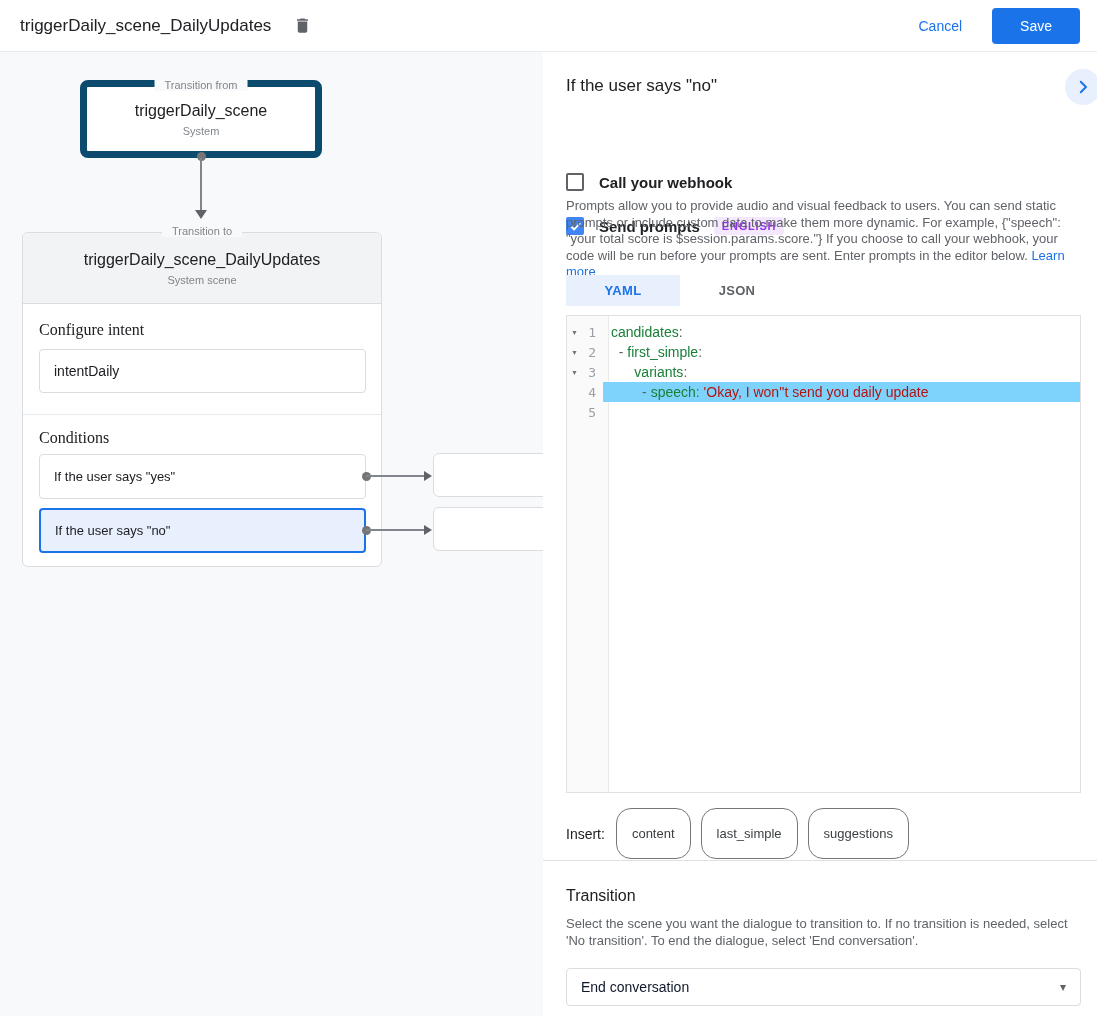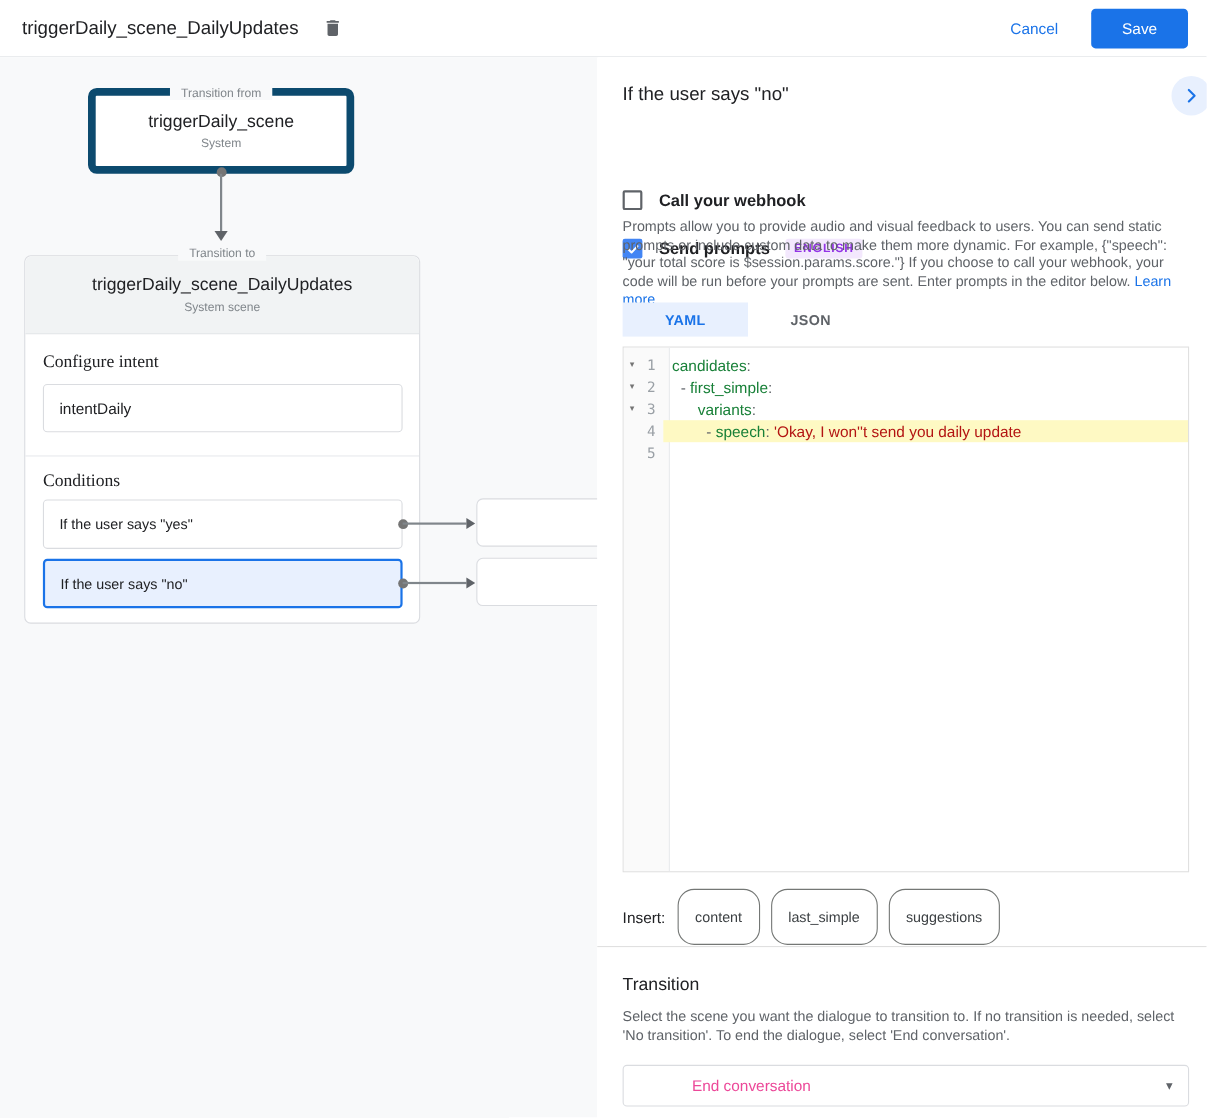--- a/index.html
+++ b/index.html
@@ -84,36 +84,36 @@
     border:1px solid #e0e0e0; background:#fff; overflow:hidden; }
   .gutter-bg { position:absolute; left:0; top:0; width:42px; height:100%; background:#fafafa;
     border-right:1px solid #e8eaed; }
   .elines { position:absolute; left:0; top:0; width:100%; padding-top:6px; }
   .eline { display:flex; height:20px; align-items:center; }
   .fold { width:15px; text-align:center; font-size:7px; color:#757575; flex:none; cursor:pointer; }
   .lnum { width:21px; text-align:right; padding-right:7px; font-family:"DejaVu Sans Mono", monospace;
     font-size:13px; color:#9aa0a6; flex:none; }
   .ecode { flex:1; height:20px; line-height:20px; padding-left:8px; white-space:pre; overflow:hidden;
     font-family:Liberation Sans, sans-serif; font-size:14px; }
-  .eline.hl .ecode { background:#fef9c3; }
+  .eline.hl .ecode { background:#7dd3fc; }
   .tk-key { color:#188038; } .tk-punc { color:#5f6368; } .tk-str { color:#b31412; }
 
   .insert-row { position:absolute; left:23px; top:756px; display:flex; align-items:center; }
   .insert-label { font-size:14px; color:#202124; margin-right:11px; }
   .chip { border:1px solid #747775; border-radius:15px; background:#fff; font-family:inherit;
     font-size:13px; color:#3c4043; padding:17px 15px; margin-right:10px; cursor:pointer; }
 
   .section-divider { position:absolute; left:0; top:808px; width:554px; height:1px; background:#e0e0e0; }
   .transition-heading { position:absolute; left:23px; top:835px; font-size:16px; font-weight:400; color:#202124; }
   .transition-desc { position:absolute; left:23px; top:864px; width:510px; font-size:13px;
     line-height:16.5px; color:#5f6368; }
   .dropdown { position:absolute; left:23px; top:916px; width:515px; height:38px; background:#fff;
     border:1px solid #dadce0; border-radius:4px; display:flex; align-items:center;
     justify-content:space-between; padding:0 14px; cursor:pointer; }
-  .dropdown-value { font-size:14px; color:#ec4899;margin-left:48px; }
+  .dropdown-value { font-size:14px; color:#0f172a; }
   .caret { font-size:12px; color:#5f6368; }
 </style>
 </head>
 <body>
 
 <div class="topbar">
   <span class="topbar-title">triggerDaily_scene_DailyUpdates</span>
   <button class="trash-btn">
     <span style="display:flex;">
       <svg width="19" height="21" viewBox="0 0 24 24" fill="#5f6368">

